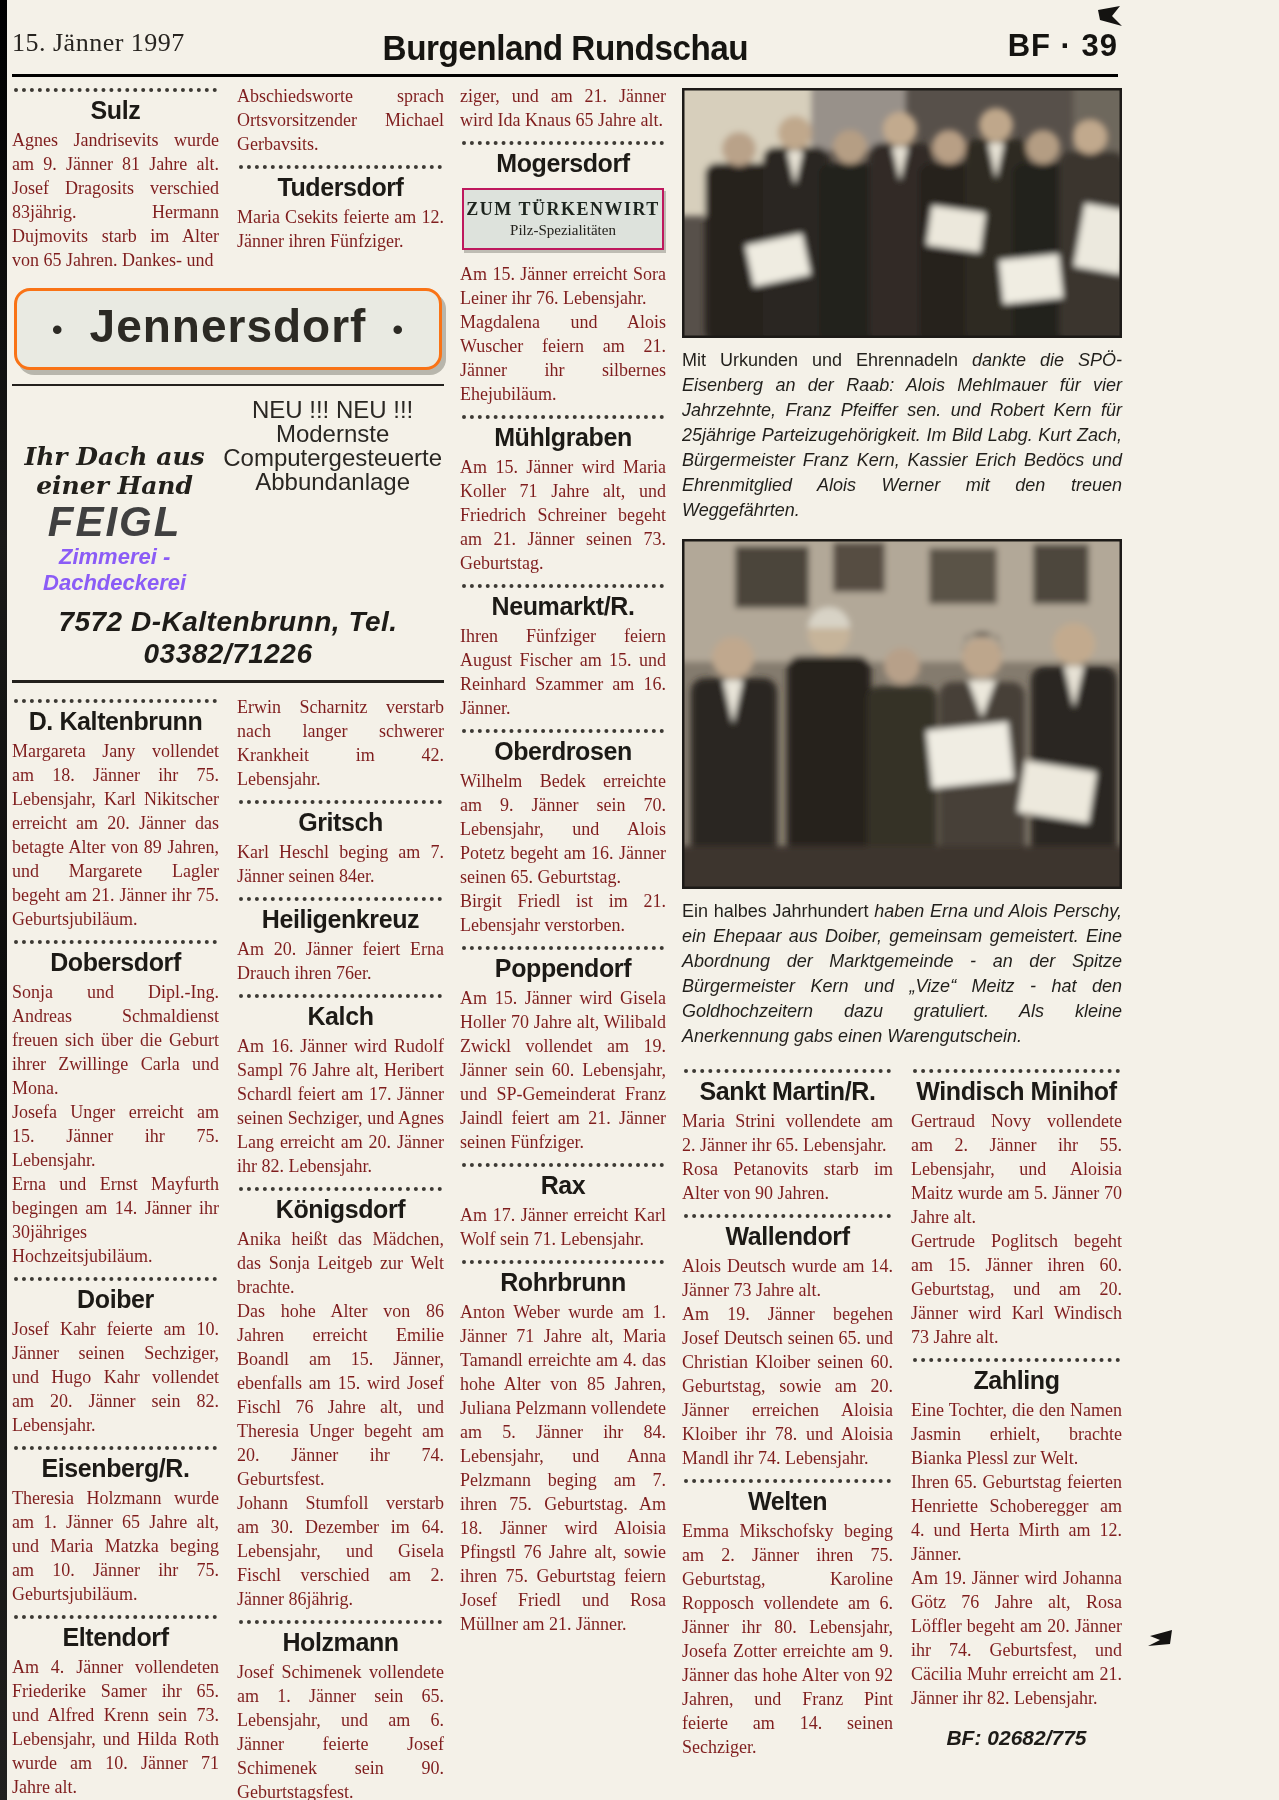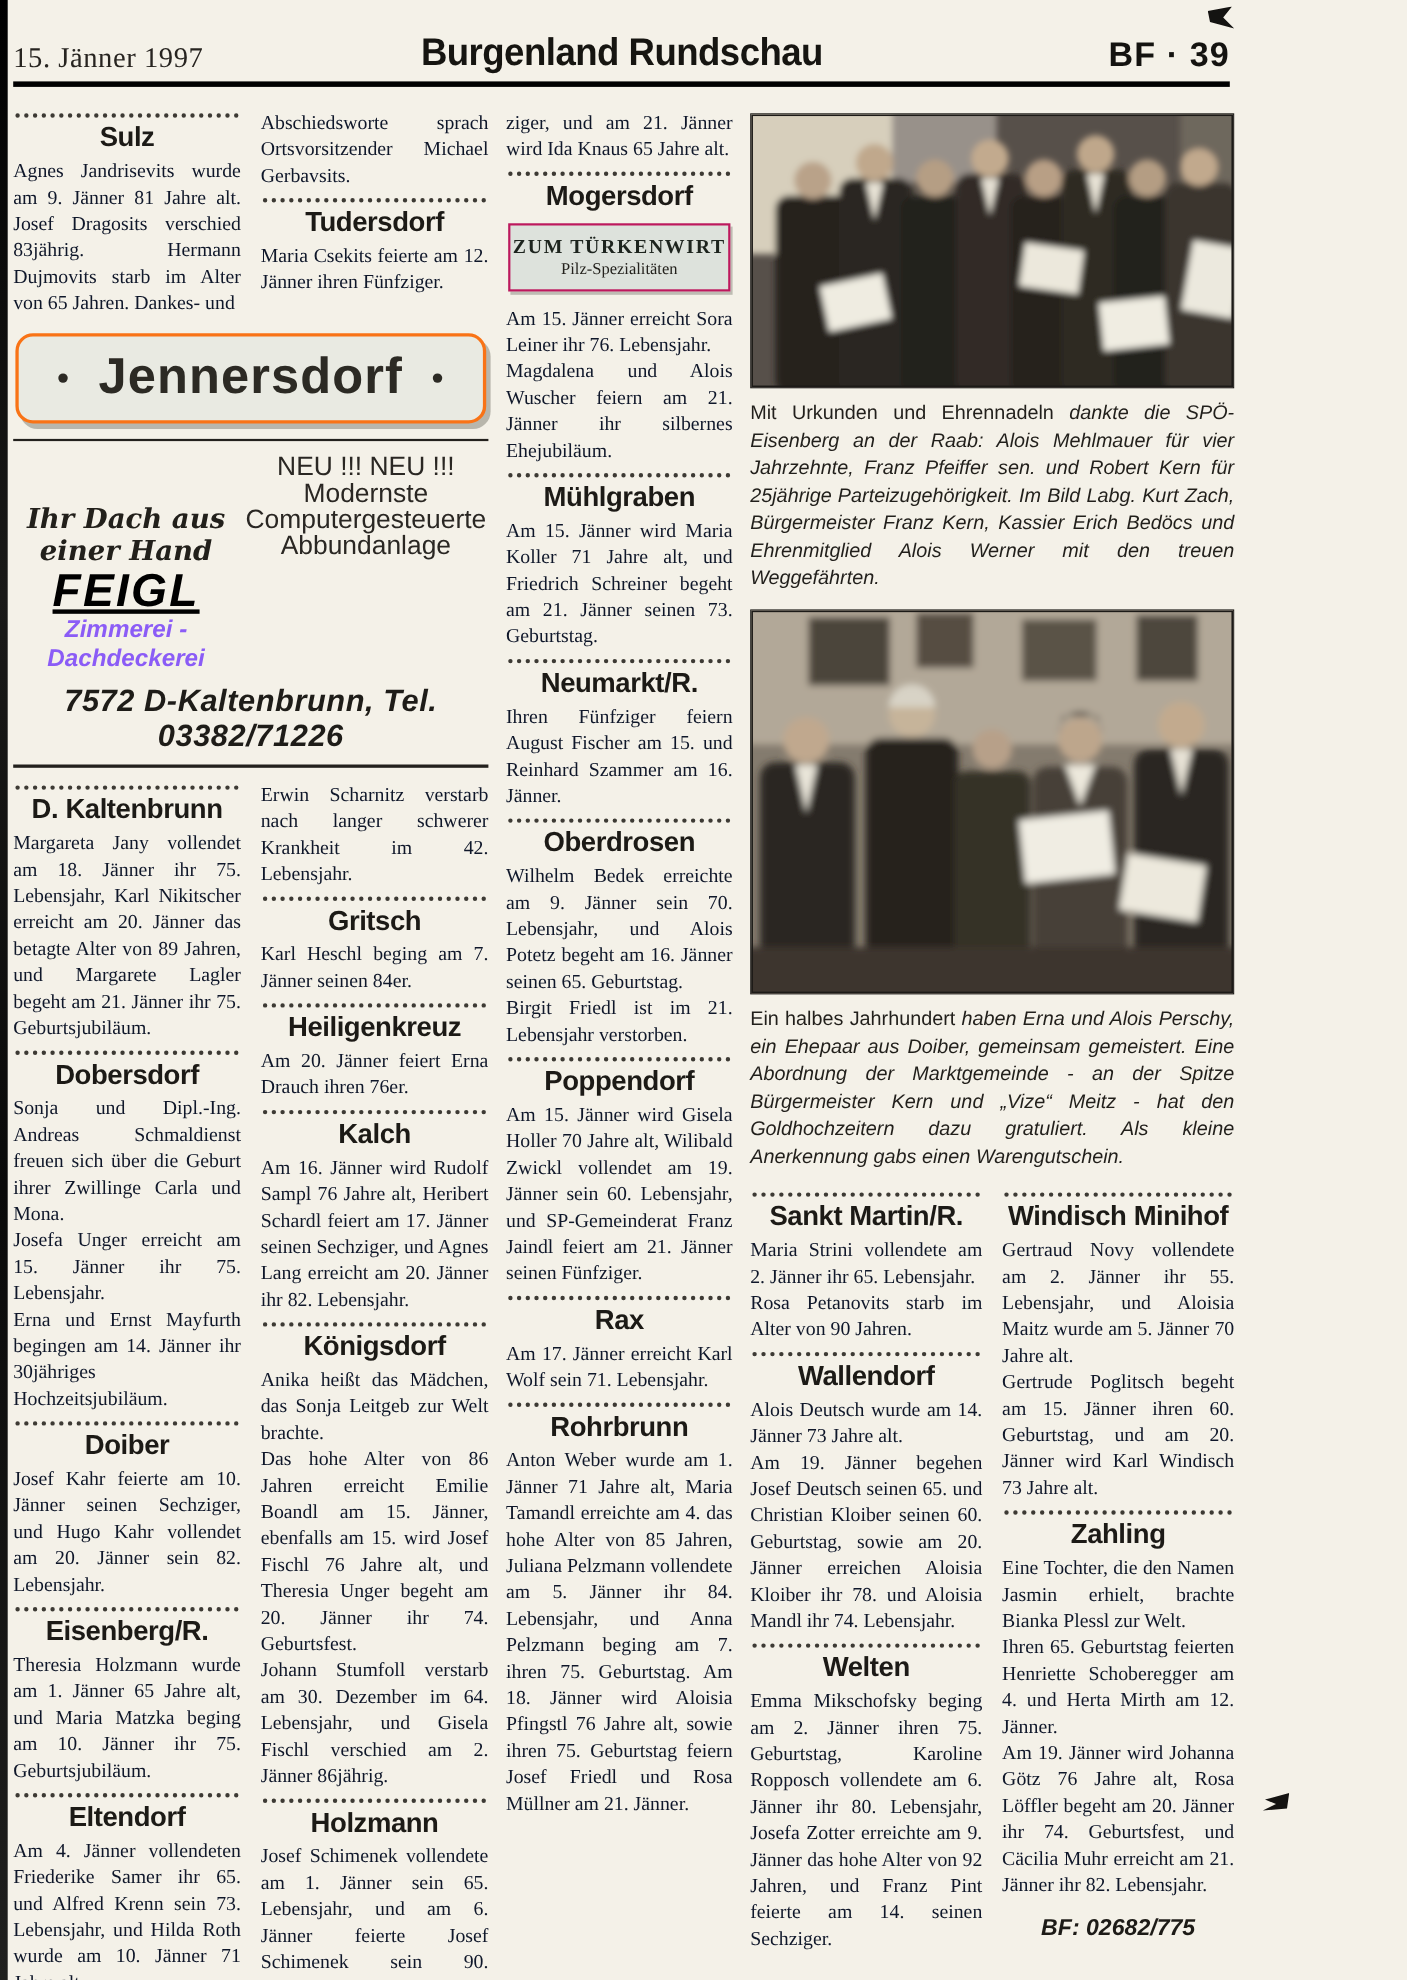--- a/index.html
+++ b/index.html
@@ -5,39 +5,39 @@
   html,body{margin:0;padding:0;}
   body{
     width:1279px;height:1800px;overflow:hidden;position:relative;
     background:#f4f1e8;color:#272420;
     font-family:"Liberation Serif","DejaVu Serif",serif;
   }
   .edge{position:absolute;left:0;top:0;width:7px;height:1800px;
     background:linear-gradient(180deg,#000 0%,#1a1a18 30%,#0a0a09 60%,#20201e 100%);}
   .artifact{position:absolute;}
   .page{position:absolute;left:12px;top:6px;width:1106px;}
-  header{display:flex;align-items:flex-end;border-bottom:5px solid #000000;
-    padding:22px 0 6px 0;margin-bottom:20px;}
+  header{display:flex;border-bottom:3px solid #000000;
+    padding:22px 0 6px 0;margin-bottom:7px;}
   .date{flex:1;font-size:26px;letter-spacing:.5px;}
   .masthead{flex:0 0 auto;font-family:"Liberation Sans","DejaVu Sans",sans-serif;
     font-weight:700;font-size:35px;letter-spacing:-.5px;transform:scaleX(.95);color:#161511;}
   .pageref{flex:1;text-align:right;font-family:"Liberation Sans",sans-serif;
     font-weight:700;font-size:31px;letter-spacing:1px;color:#141310;}
   .content{display:flex;gap:16px;}
   .left-wrap{width:432px;flex:none;}
   .row2{display:flex;gap:18px;}
   .row2 .col{width:207px;flex:none;}
   .col3{width:206px;flex:none;}
   .right-wrap{width:440px;flex:none;}
   .rowR{display:flex;gap:18px;margin-top:10px;}
   .rowR .col{width:211px;flex:none;}
 
   
   .col p{margin:0;font-size:18px;line-height:24px;text-align:justify;
-    hyphens:auto;-webkit-hyphens:auto;color:#0f172a;}
+    hyphens:auto;-webkit-hyphens:auto;color:#7f1d1d;}
   .dots{border-top:4px dotted #3d3a34;margin:9px 2px 4px;}
   .col > .dots:first-child{margin-top:4px;}
   h2.sec-h{margin:0 0 3px;font-family:"Liberation Sans","DejaVu Sans",sans-serif;
     font-weight:700;font-size:25px;letter-spacing:-.4px;text-align:center;color:#1c1a16;}
 
   
   .banner{margin:16px 2px 14px;background:#e9eae2;border:3px solid #f97316;border-radius:16px;
     box-shadow:4px 5px 0 rgba(110,110,100,.45);text-align:center;padding:8px 0 14px;
     font-family:"Liberation Sans",sans-serif;font-weight:700;font-size:46px;
     letter-spacing:1px;color:#2c2a24;}
@@ -46,21 +46,21 @@
   
   .feigl{border-top:2px solid #23211d;border-bottom:3px solid #23211d;
     margin:4px 0 12px;padding:12px 2px 10px;}
   .feigl-cols{display:flex;gap:8px;}
   .feigl-left{flex:1.15;text-align:center;}
   .feigl-right{flex:1;text-align:center;font-family:"Liberation Sans",sans-serif;
     font-size:24px;line-height:24px;color:#2a2723;}
   .tagline{font-family:"DejaVu Serif",serif;font-style:italic;font-weight:700;
     font-size:25px;color:#22201b;margin-top:44px;}
   .brand{font-family:"Liberation Sans",sans-serif;font-style:italic;font-weight:700;
-    font-size:42px;letter-spacing:2px;line-height:44px;color:#000000;text-decoration:underline;}
+    font-size:42px;letter-spacing:2px;line-height:44px;color:#404040;}
   .trade{font-family:"Liberation Sans",sans-serif;font-style:italic;font-weight:700;
     font-size:22px;color:#8b5cf6;}
   .addr{margin-top:10px;text-align:center;font-family:"Liberation Sans",sans-serif;
     font-style:italic;font-weight:700;font-size:28px;letter-spacing:.5px;color:#1e1c18;}
 
   
   .twbox{border:2px solid #be185d;background:#dde2dc;box-shadow:2px 3px 0 rgba(90,90,80,.35);
     text-align:center;margin:10px 2px 12px;padding:9px 2px;}
   .tw1{font-weight:700;font-size:18px;letter-spacing:1.5px;color:#1d241e;}
   .tw2{font-size:15px;margin-top:2px;color:#24221d;}

